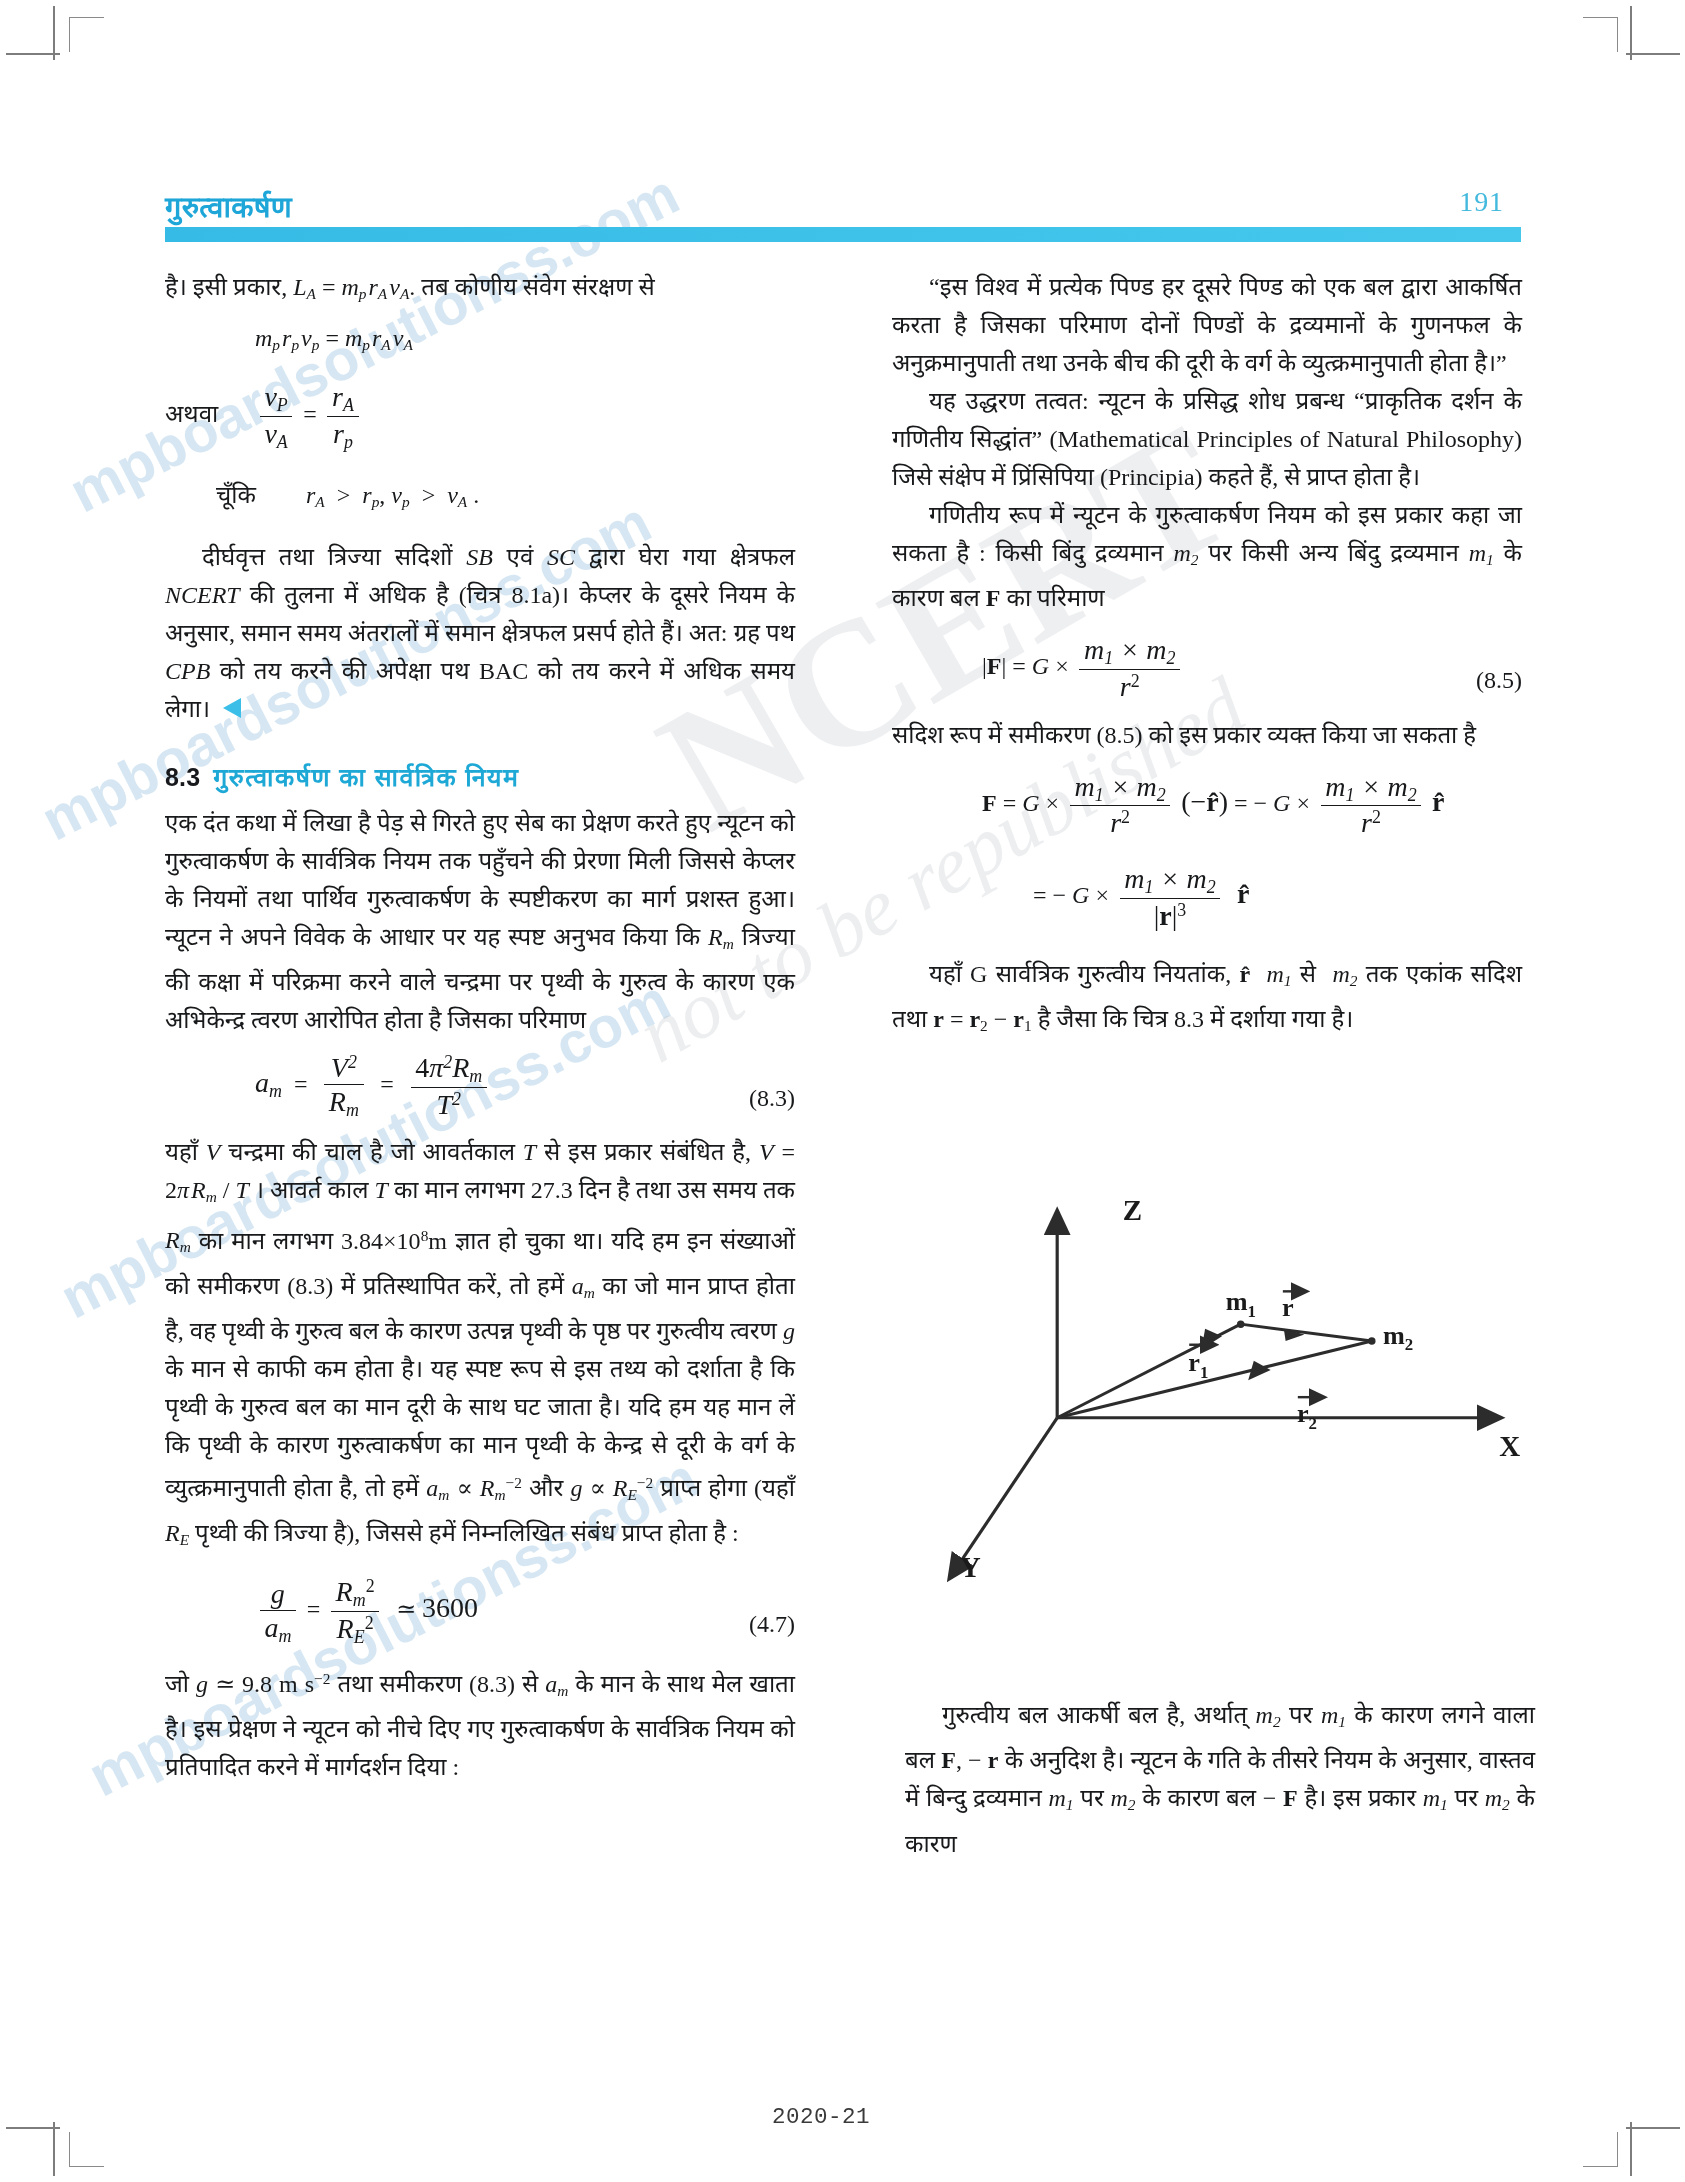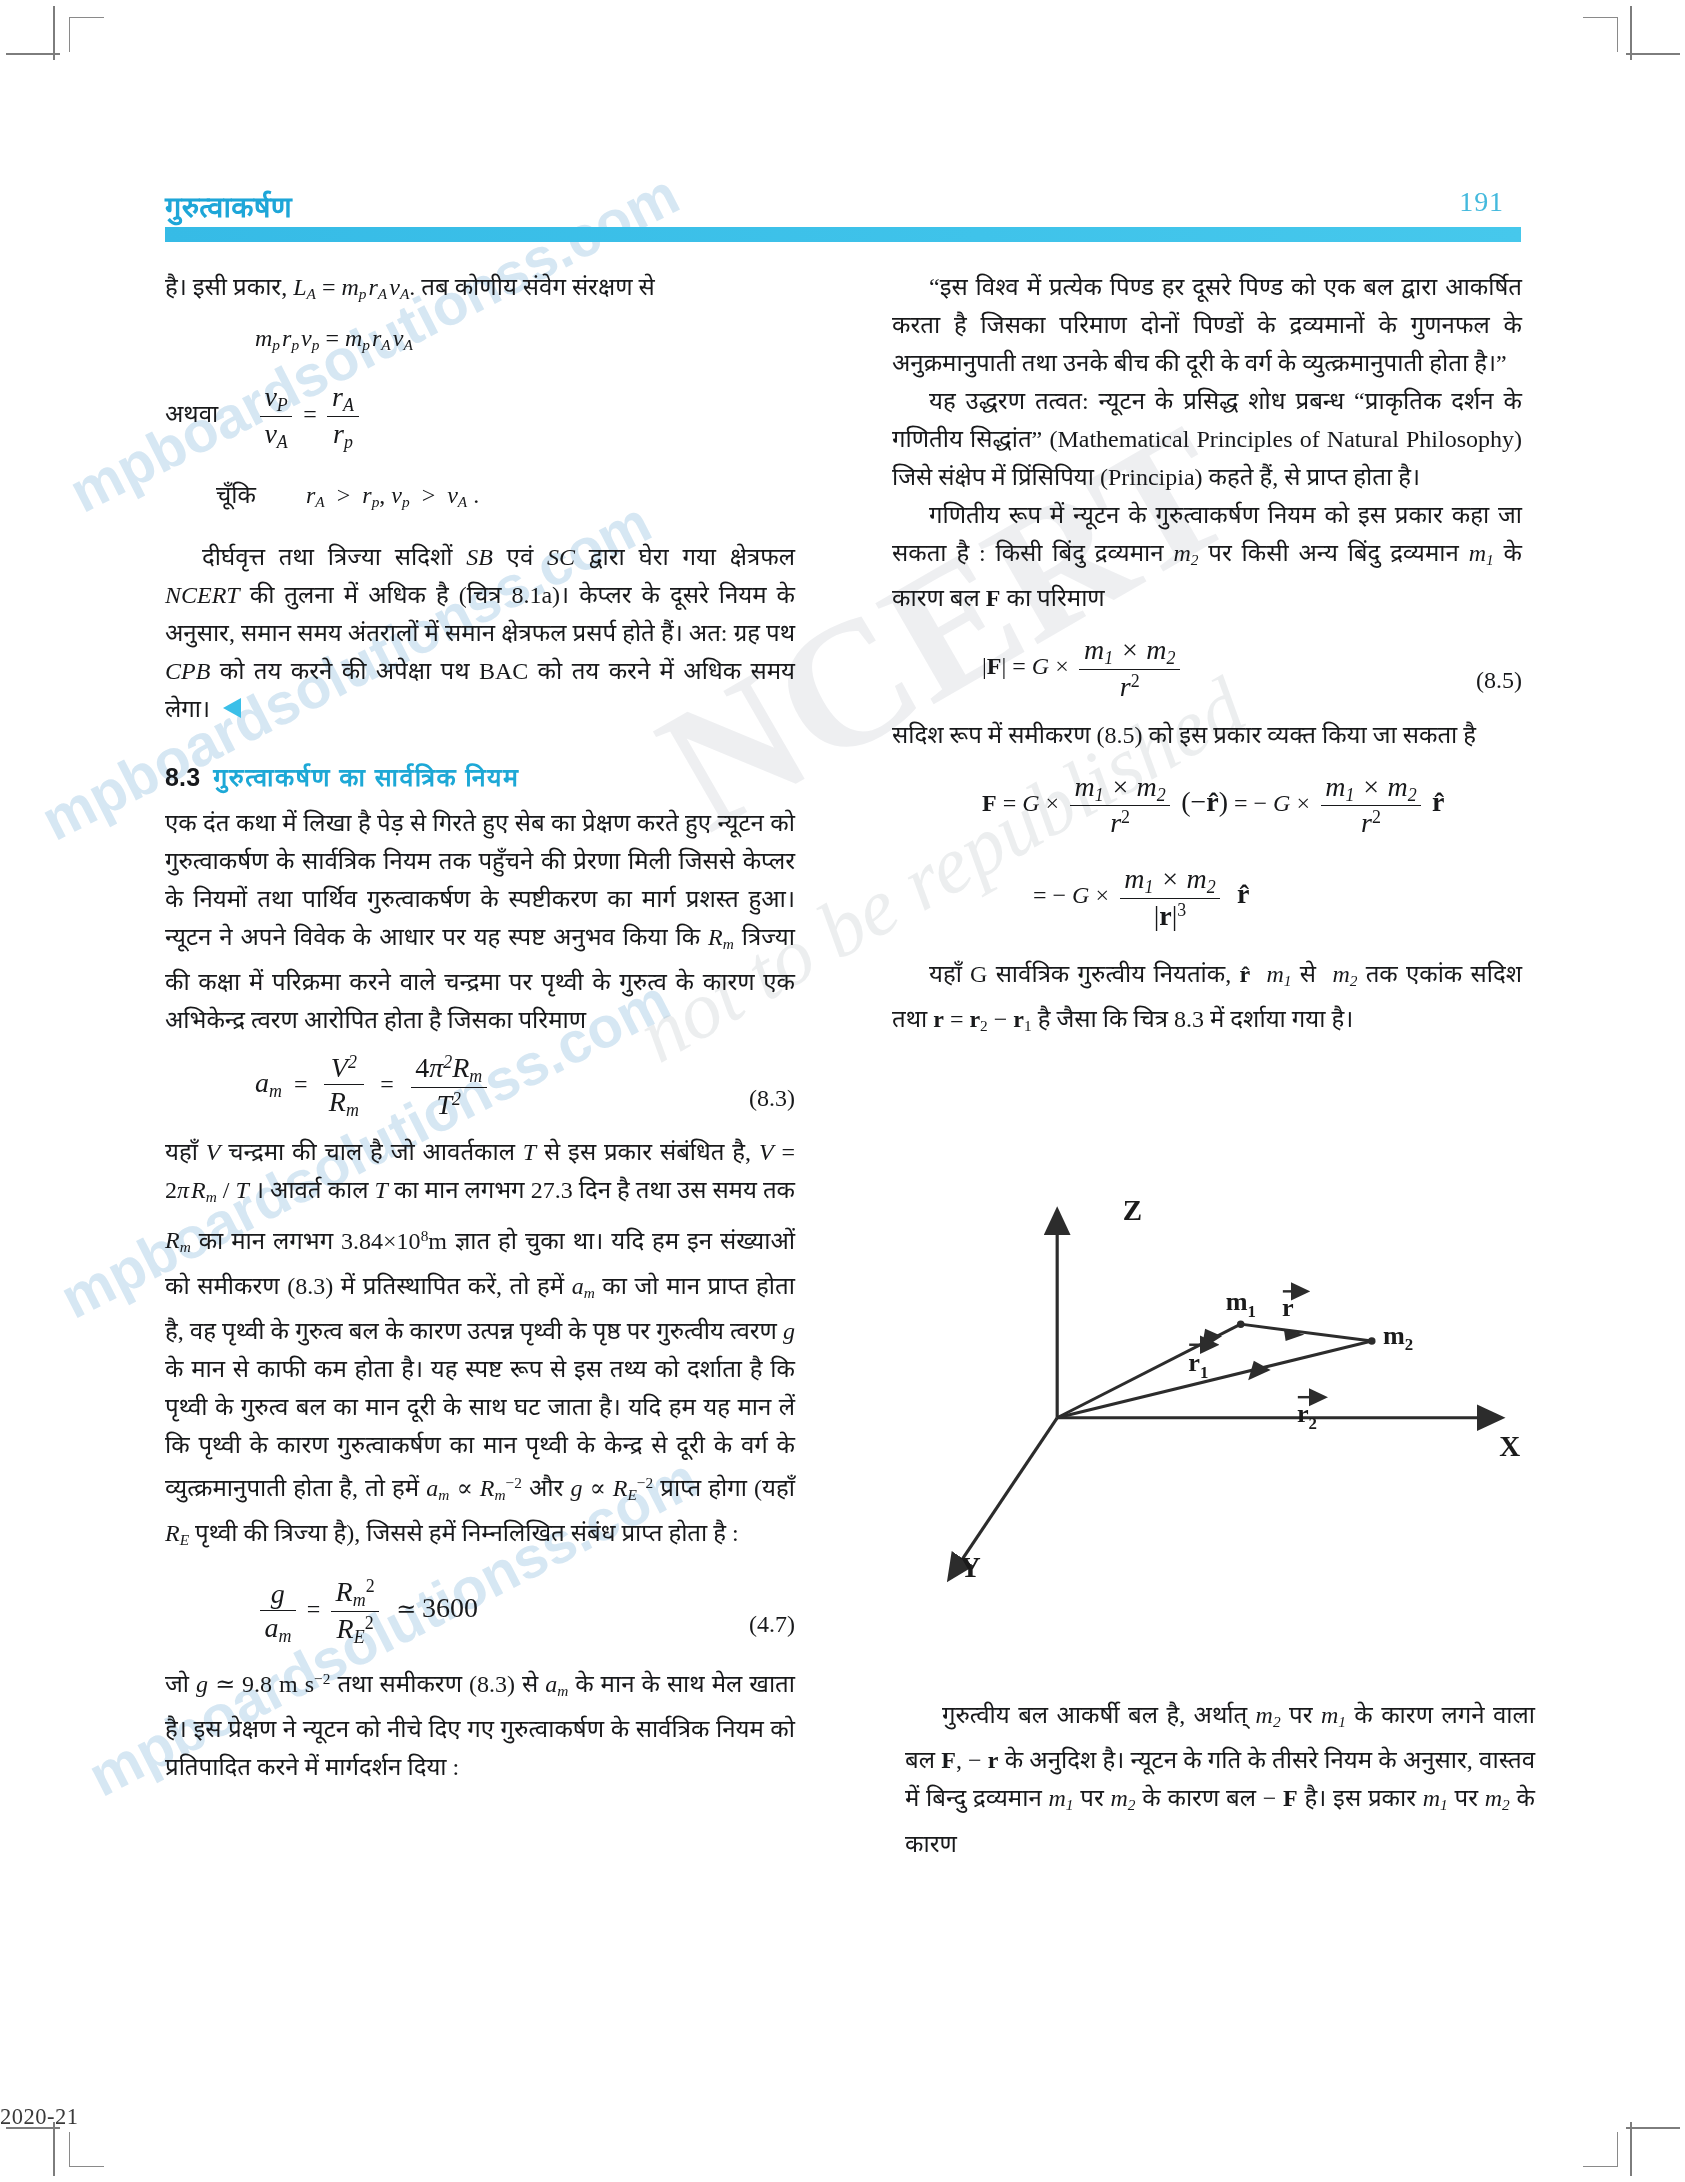--- a/index.html
+++ b/index.html
@@ -164,21 +164,22 @@
     color: #1ba7d6;
     letter-spacing: 0.4px;
   }
 
   
   .footer {
     position: absolute;
     left: 0;
     top: 2104px;
     width: 1642px;
-    font-family: Liberation Serif, serif;
+    text-align: center;
+    font-family: Liberation Mono, monospace;
     font-size: 22.5px;
     color: #3a3a3a;
     letter-spacing: 0.5px;
   }
 
   
   .wm {
     position: absolute;
     font-family: "Liberation Sans", "DejaVu Sans", sans-serif;
     font-weight: 700;

